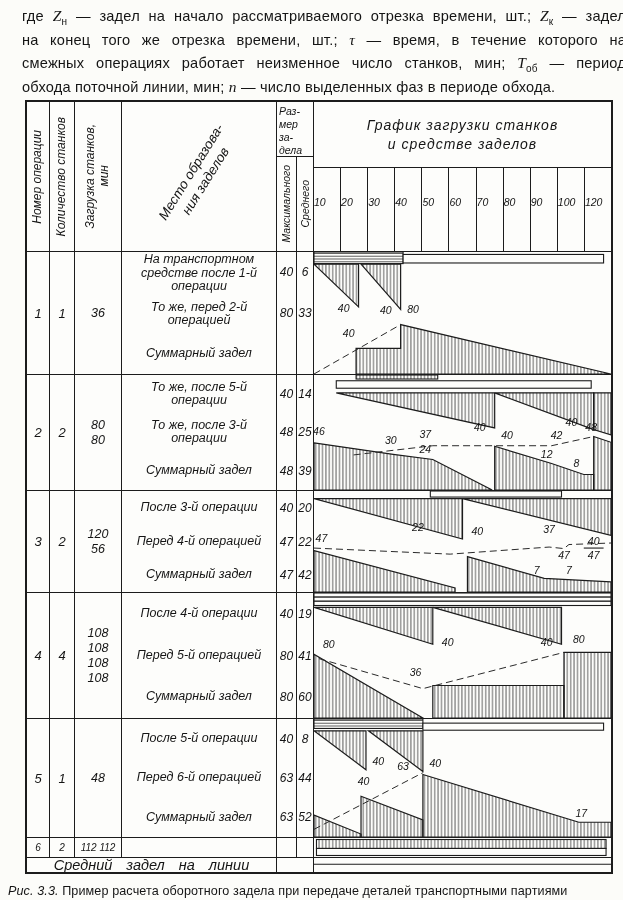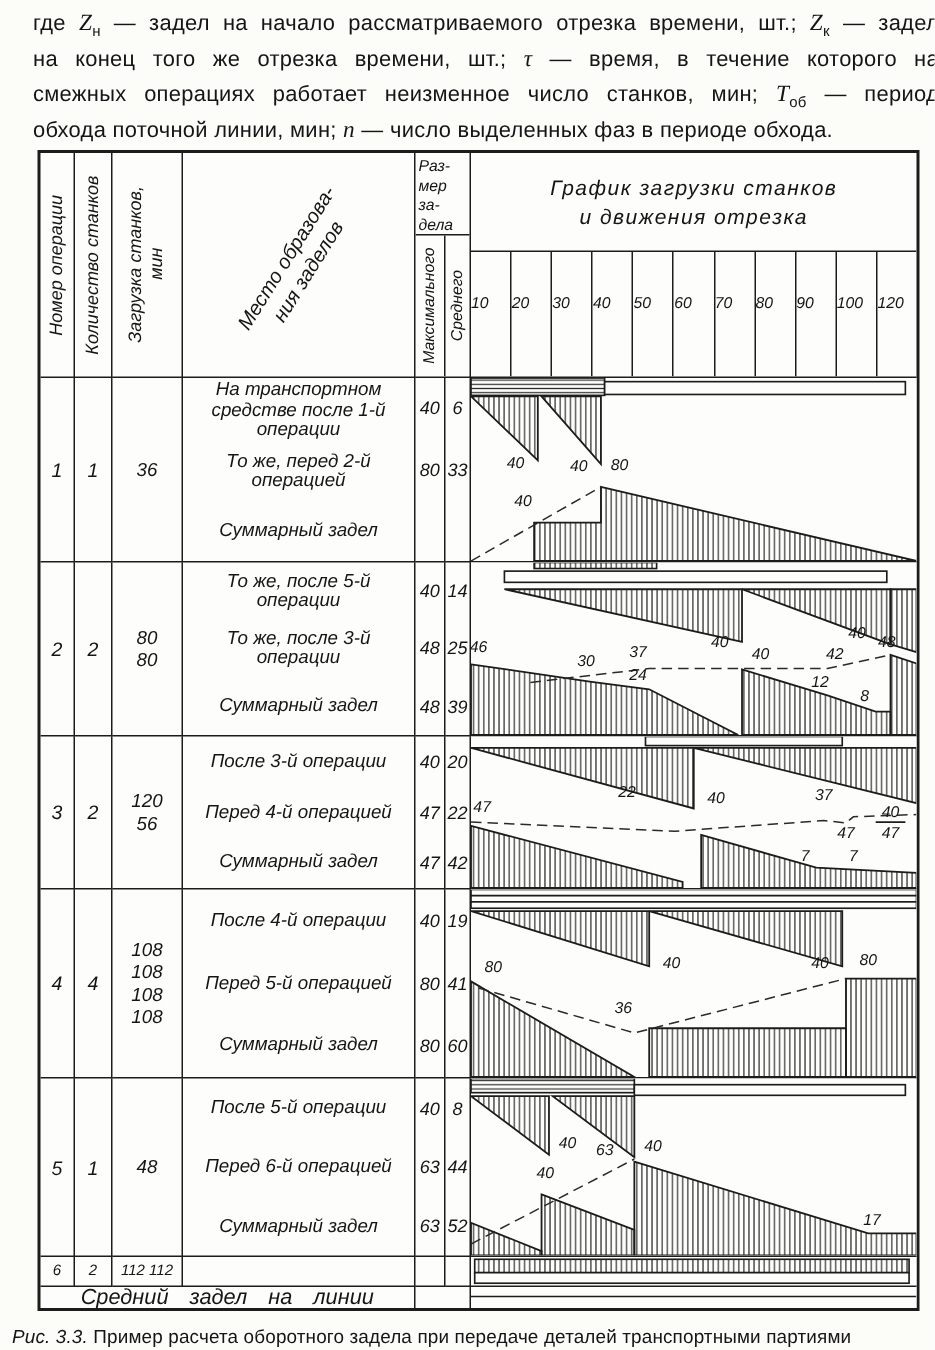--- a/index.html
+++ b/index.html
@@ -88,21 +88,21 @@
     <div class="size-sub">
       <div class="vtext">Максимального</div>
     </div>
     <div class="size-sub">
       <div class="vtext">Среднего</div>
     </div>
   </div>
   <div class="cc noR chart-hd">
     <div class="chart-title">
       <span>График загрузки станков</span>
-      <span>и движения отрезка</span>
+      <span>и средстве заделов</span>
     </div>
     <div class="ticks" id="ticks">
         <div class="tick">10</div>
         <div class="tick">20</div>
         <div class="tick">30</div>
         <div class="tick">40</div>
         <div class="tick">50</div>
         <div class="tick">60</div>
         <div class="tick">70</div>
         <div class="tick">80</div>

